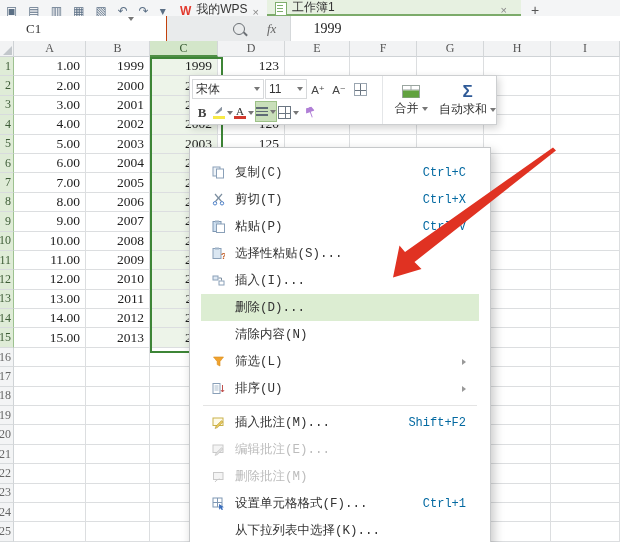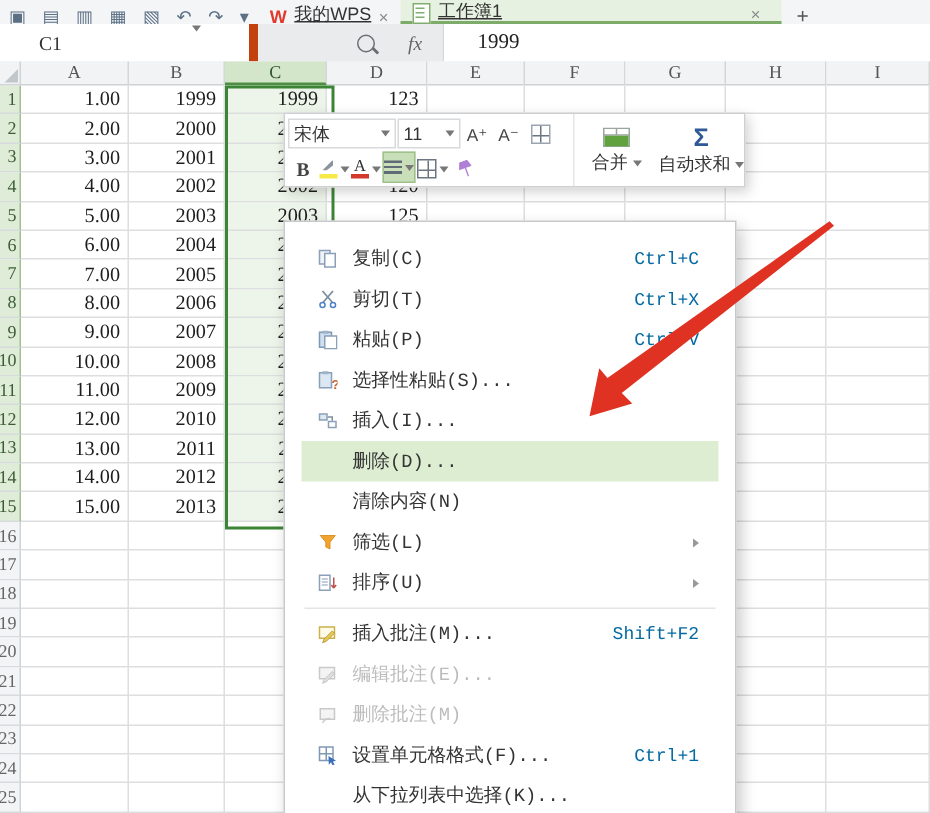--- a/index.html
+++ b/index.html
@@ -4,32 +4,32 @@
 <style>
   html,body{margin:0;padding:0;}
   body{width:620px;height:542px;overflow:hidden;font-family:"Liberation Sans","DejaVu Sans",sans-serif;}
   .app{position:relative;width:620px;height:542px;background:#fff;overflow:hidden;}
 
   
   .titlebar{position:absolute;left:0;top:0;width:620px;height:16px;background:#f4f5f6;border-bottom:1px solid #e0e2e4;display:flex;align-items:flex-end;}
   .qa-icons{display:flex;align-items:flex-end;gap:11px;padding:0 6px 1px 6px;}
   .qa-icons .qi{font-size:12px;line-height:12px;color:#5b6f85;transform:translateY(2px);}
   .tab{display:flex;align-items:flex-end;gap:5px;padding:0 8px 1px 8px;height:16px;font-size:12px;color:#333;}
-  .tab .tab-label{transform:translateY(3px);white-space:nowrap;text-decoration:underline;}
+  .tab .tab-label{transform:translateY(3px);white-space:nowrap;}
   .tab .close{color:#888;font-size:11px;transform:translateY(3px);}
   .tab.active{background:#e7f1e1;border-bottom:2px solid #7cab6a;width:238px;justify-content:flex-start;position:relative;}
   .tab.active .close{position:absolute;right:14px;}
   .wps-w{color:#e2392e;font-weight:bold;font-size:12px;transform:translateY(3px);}
   .wb-ico{width:10px;height:12px;background:#fff;border:1px solid #7fae6d;position:relative;transform:translateY(3px);}
   .wb-ico::before{content:"";position:absolute;left:1px;top:2px;width:6px;height:1px;background:#7fae6d;box-shadow:0 3px 0 #7fae6d, 0 6px 0 #7fae6d;}
   .newtab{font-size:14px;color:#555;padding:0 10px;transform:translateY(2px);}
 
   
   .formula-row{position:absolute;left:0;top:16px;width:620px;height:25px;background:#e9ebec;border-bottom:1px solid #cfd3d6;display:flex;align-items:stretch;}
-  .name-box{width:140px;background:#fff;border-right:6px solid #c2410c;display:flex;align-items:center;font-size:13px;color:#333;font-family:"Liberation Serif",serif;padding-left:26px;position:relative;}
+  .name-box{width:140px;background:#fff;border-right:1px solid #c2410c;display:flex;align-items:center;font-size:13px;color:#333;font-family:"Liberation Serif",serif;padding-left:26px;position:relative;}
   .name-box .caret{position:absolute;right:32px;}
   .fb-gap{width:66px;}
   .mag{width:10px;height:10px;border:1.5px solid #6a6f74;border-radius:50%;position:relative;align-self:center;margin-right:22px;}
   .mag::after{content:"";position:absolute;width:5px;height:1.5px;background:#6a6f74;transform:rotate(45deg);right:-4px;bottom:-1px;}
   .fx{align-self:center;font-family:"Liberation Serif",serif;font-style:italic;font-size:13px;color:#666;margin-right:14px;}
   .formula-input{flex:1;background:#fff;border-left:1px solid #d5d8da;display:flex;align-items:center;padding-left:22px;font-size:14px;color:#222;font-family:"Liberation Serif",serif;}
 
   
   .grid{position:absolute;left:0;top:41px;width:620px;height:501px;display:grid;grid-template-columns:14px 72px 64px 68px 67px 65px 67px 67px 67px 69px;grid-template-rows:16px repeat(25,19.4px);background:#fff;}
   .corner{background:#f2f3f4;border-right:1px solid #cfd3d6;border-bottom:1px solid #cfd3d6;position:relative;}

